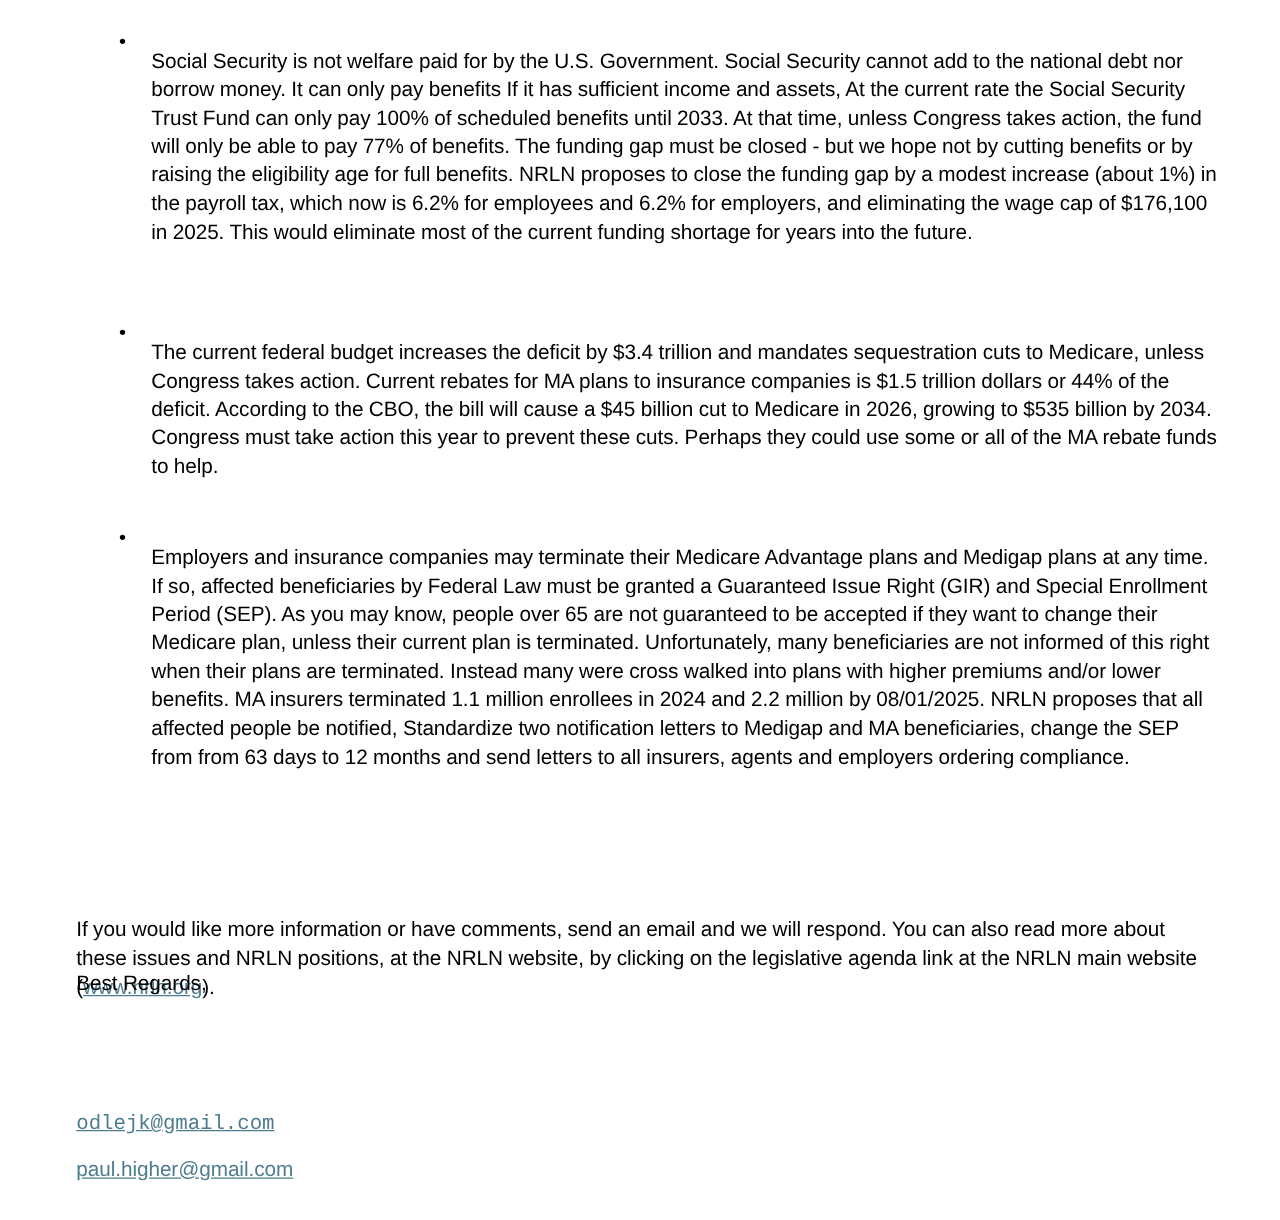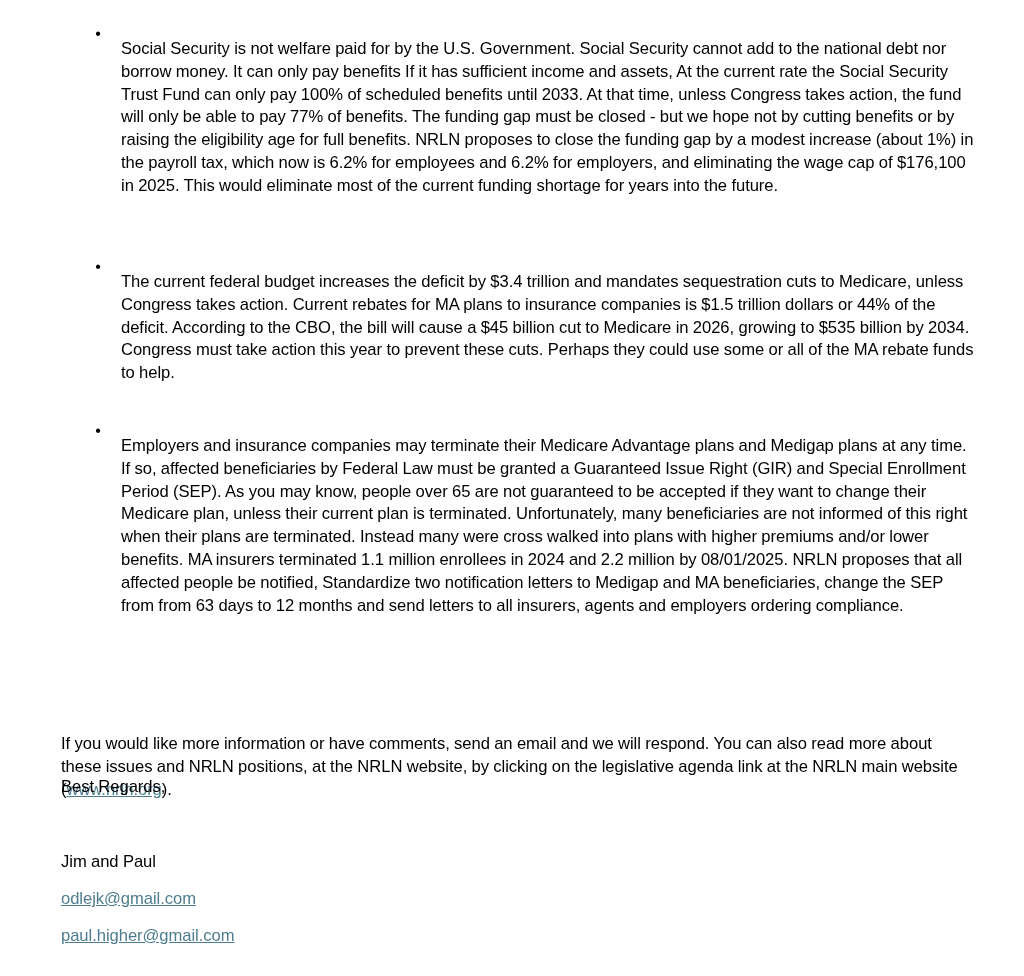--- a/index.html
+++ b/index.html
@@ -52,21 +52,21 @@
     .para {
       position: absolute;
       left: 61px;
       width: 900px;
       letter-spacing: -0.05px;
       word-spacing: -0.2px;
     }
     #closing-para { top: 697px; margin-top: 36px; }
     #regards { top: 776px; }
     #signers { top: 851px; }
-    #email1 { top: 888px; }
+    #email1 { top: 888px; font-family: Liberation Mono, monospace; }
     #email2 { top: 925px; }
     a.link {
       color: #4e7d8f;
       text-decoration: underline;
       text-decoration-color: #4e7d8f;
     }
   </style>
 </head>
 <body>
 
@@ -83,17 +83,16 @@
   </div>
 
   <div class="bullet-item" id="b3">
     <span class="bullet-dot">•</span>
     <div class="bullet-text">Employers and insurance companies may terminate their Medicare Advantage plans and Medigap plans at any time. If so, affected beneficiaries by Federal Law must be granted a Guaranteed Issue Right (GIR) and Special Enrollment Period (SEP). As you may know, people over 65 are not guaranteed to be accepted if they want to change their Medicare plan, unless their current plan is terminated. Unfortunately, many beneficiaries are not informed of this right when their plans are terminated. Instead many were cross walked into plans with higher premiums and/or lower benefits. MA insurers terminated 1.1 million enrollees in 2024 and 2.2 million by 08/01/2025. NRLN proposes that all affected people be notified, Standardize two notification letters to Medigap and MA beneficiaries, change the SEP from from 63 days to 12 months and send letters to all insurers, agents and employers ordering compliance.</div>
   </div>
 
   <div class="para" id="closing-para"><span>If you would like more information or have comments, send an email and we will respond. You can also read more about these issues and NRLN positions, at the NRLN website, by clicking on the legislative agenda link at the NRLN main website (</span><a class="link" href="#">www.nrln.org</a><span>).</span></div>
 
   <div class="para" id="regards">Best Regards,</div>
-  <div class="para" id="signers">Jim and Paul</div>
   <div class="para" id="email1"><a class="link" href="#">odlejk@gmail.com</a></div>
   <div class="para" id="email2"><a class="link" href="#">paul.higher@gmail.com</a></div>
 
 </div>
 
 </body></html>

